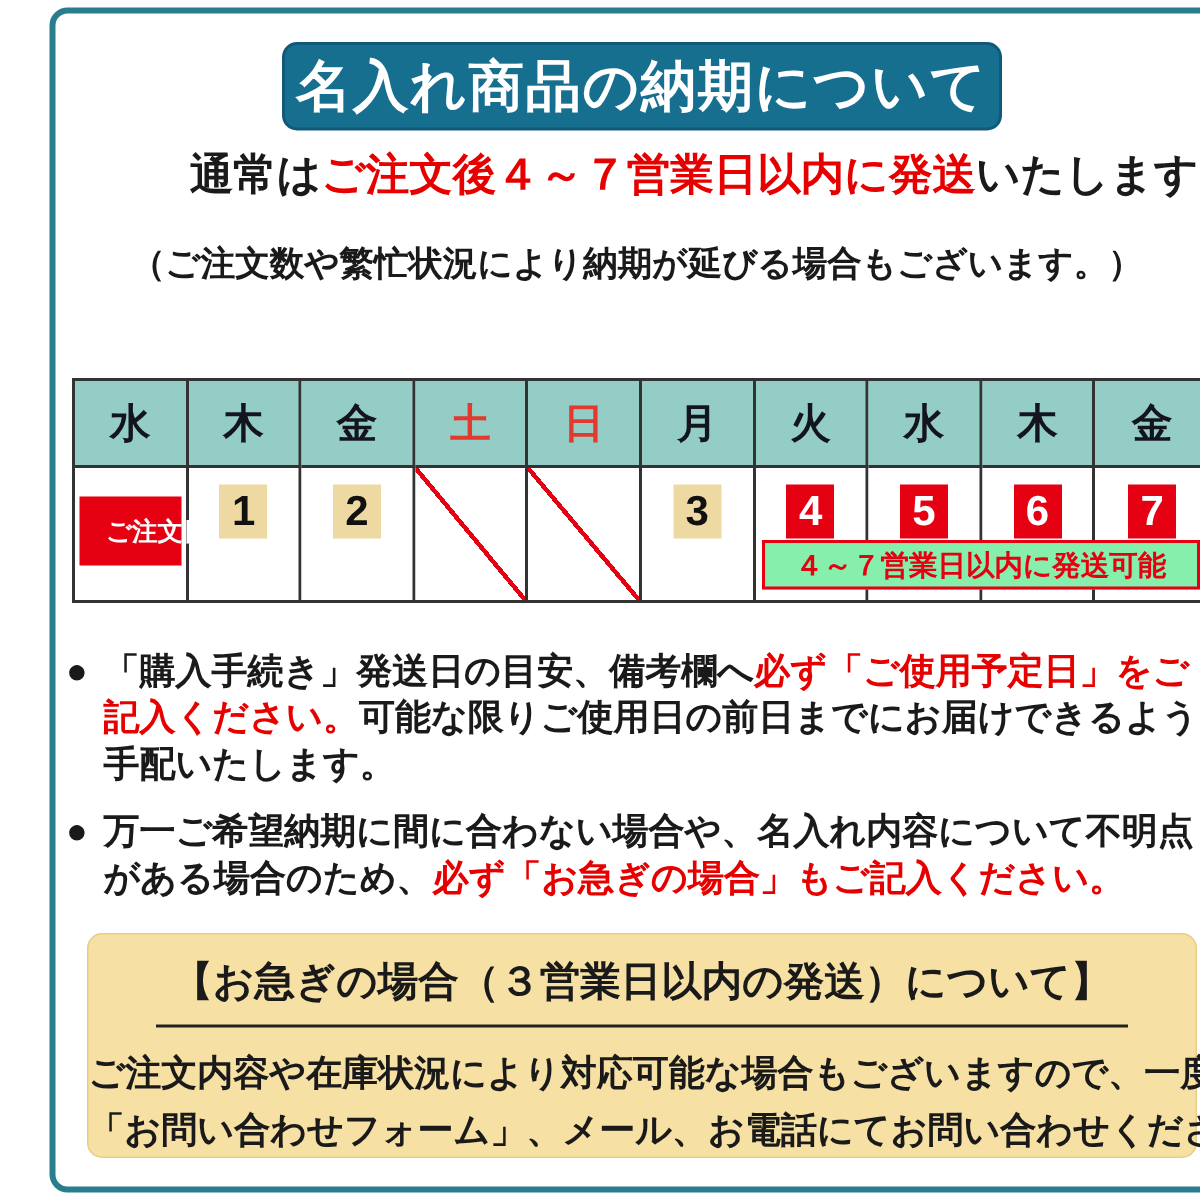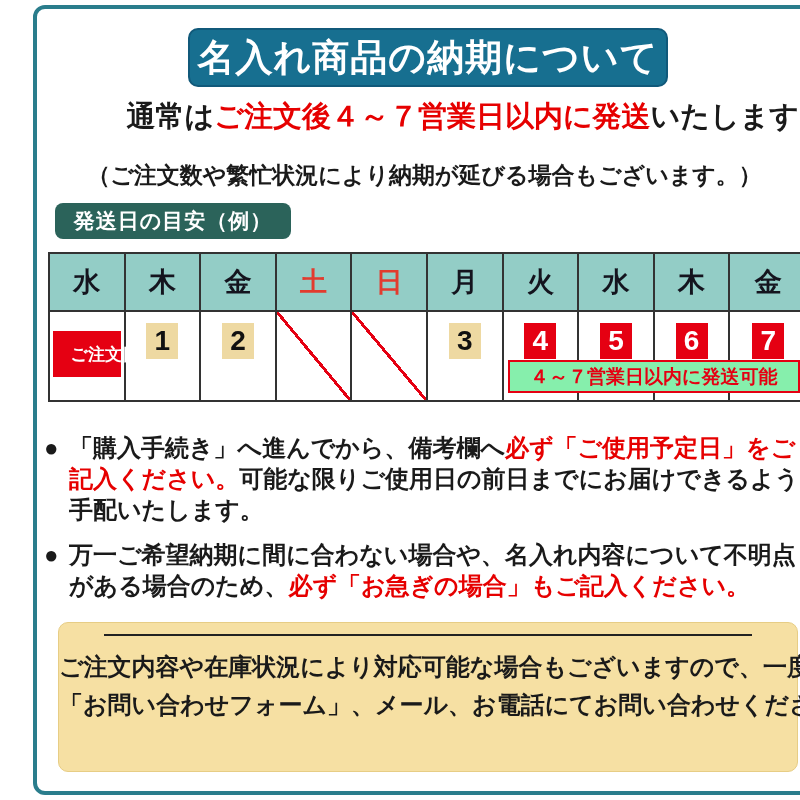--- a/index.html
+++ b/index.html
@@ -103,23 +103,20 @@
 
   <div class="banner">
     <span>名入れ商品の納期について</span>
   </div>
 
   <div class="intro-line1">
     <span>通常は</span><span class="red-text">ご注文後４～７営業日以内に発送</span><span>いたします。</span>
   </div>
   <div class="intro-line2">（ご注文数や繁忙状況により納期が延びる場合もございます。）</div>
 
-  <div class="sched-label">
-    <span>発送日の目安（例）</span>
-  </div>
 
   <div class="sched-table">
     <div class="sched-row">
       <div class="day-cell">水</div>
       <div class="day-cell">木</div>
       <div class="day-cell">金</div>
       <div class="day-cell holiday">土</div>
       <div class="day-cell holiday">日</div>
       <div class="day-cell">月</div>
       <div class="day-cell">火</div>
@@ -158,26 +155,27 @@
       <div class="body-cell">
         <div class="num redbox">7</div>
       </div>
     </div>
     <div class="ship-note">４～７営業日以内に発送可能</div>
   </div>
 
   <div class="notes">
     <div class="note">
       <span class="bullet">●</span>
-      <div><span>「購入手続き」へ進んでから、備考欄へ</span><span class="red-part">必ず「ご使用予定日」をご記入ください。</span><span>可能な限りご使用日の前日までにお届けできるよう手配いたします。</span></div>
+      <div><span>「購入手続き」発送日の目安、備考欄へ</span><span class="red-part">必ず「ご使用予定日」をご記入ください。</span><span>可能な限りご使用日の前日までにお届けできるよう手配いたします。</span></div>
     </div>
     <div class="note">
       <span class="bullet">●</span>
       <div><span>万一ご希望納期に間に合わない場合や、名入れ内容について不明点がある場合のため、</span><span class="red-part">必ず「お急ぎの場合」もご記入ください。</span></div>
     </div>
   </div>
 
   <div class="rush-box">
+    <div class="rush-title">【お急ぎの場合（３営業日以内の発送）について】</div>
     <hr class="rush-divider">
     <div class="rush-line">ご注文内容や在庫状況により対応可能な場合もございますので、一度</div>
     <div class="rush-line">「お問い合わせフォーム」、メール、お電話にてお問い合わせください。</div>
   </div>
 </div>
 
 </body></html>

